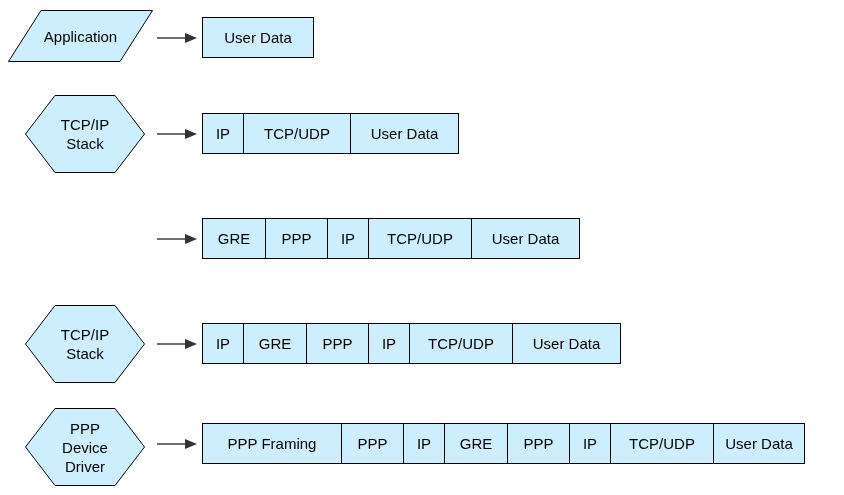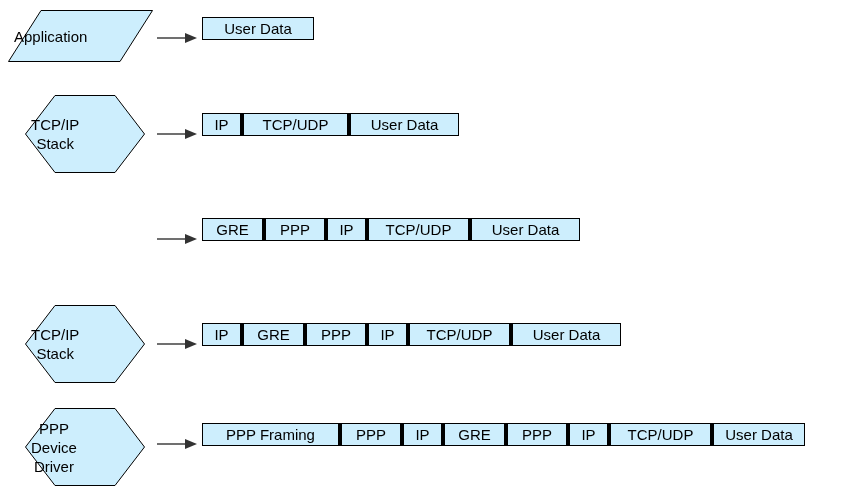--- a/index.html
+++ b/index.html
@@ -17,20 +17,21 @@
     height: 495px;
     background: #ffffff;
     overflow: hidden;
   }
 
   
   .shape {
     position: absolute;
     display: flex;
     align-items: center;
+    justify-content: center;
     text-align: center;
     color: #000000;
     font-size: 15px;
     line-height: 19px;
     white-space: pre-line;
     box-sizing: border-box;
   }
   .shape-svg {
     position: absolute;
     left: 0;
@@ -44,35 +45,35 @@
 
   
   .arrow {
     position: absolute;
   }
 
   
   .packet-bar {
     position: absolute;
     display: flex;
-    height: 23px;
+    height: 41px;
     border: 1px solid #000000;
     box-sizing: border-box;
     background: #cdeefd;
   }
   .packet-cell {
     display: flex;
     align-items: center;
     justify-content: center;
     background: #cdeefd;
     color: #000000;
     font-size: 15px;
     line-height: 18px;
     box-sizing: border-box;
-    border-right: 4px solid #000000;
+    border-right: 1px solid #000000;
     white-space: nowrap;
   }
   .packet-cell:last-child {
     border-right: none;
   }
 </style>
 </head>
 <body>
 
 <div id="canvas">

